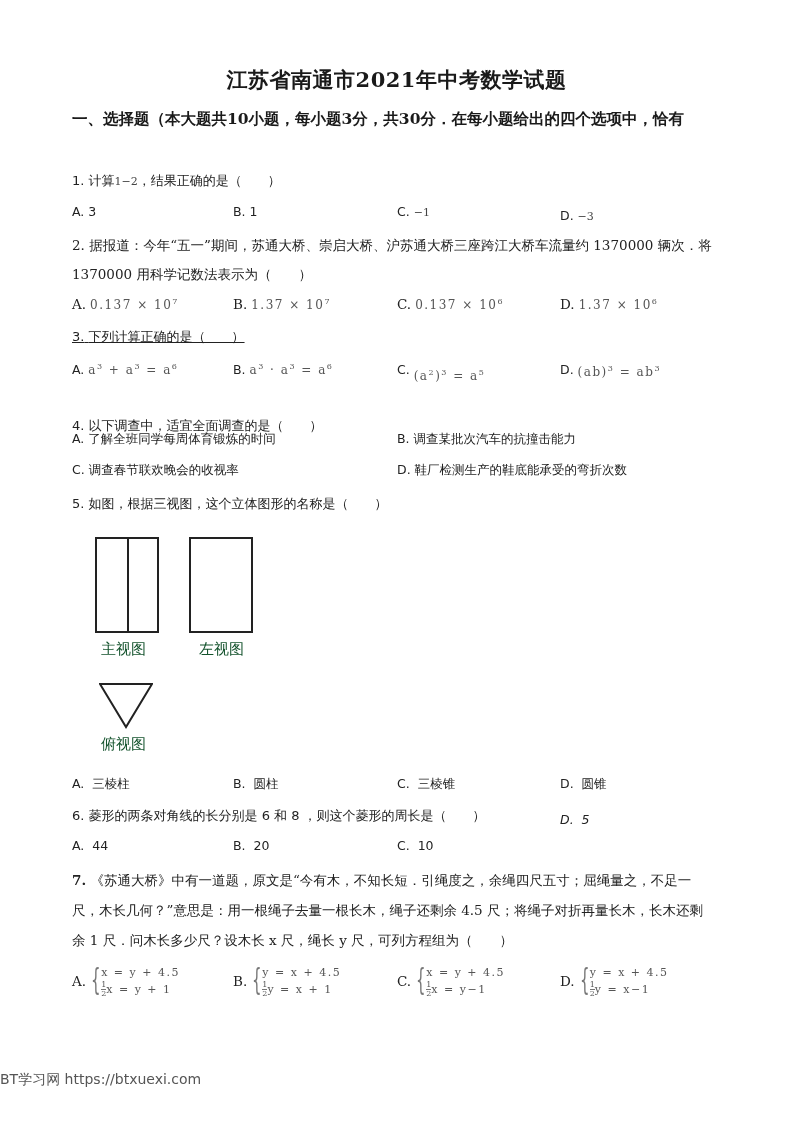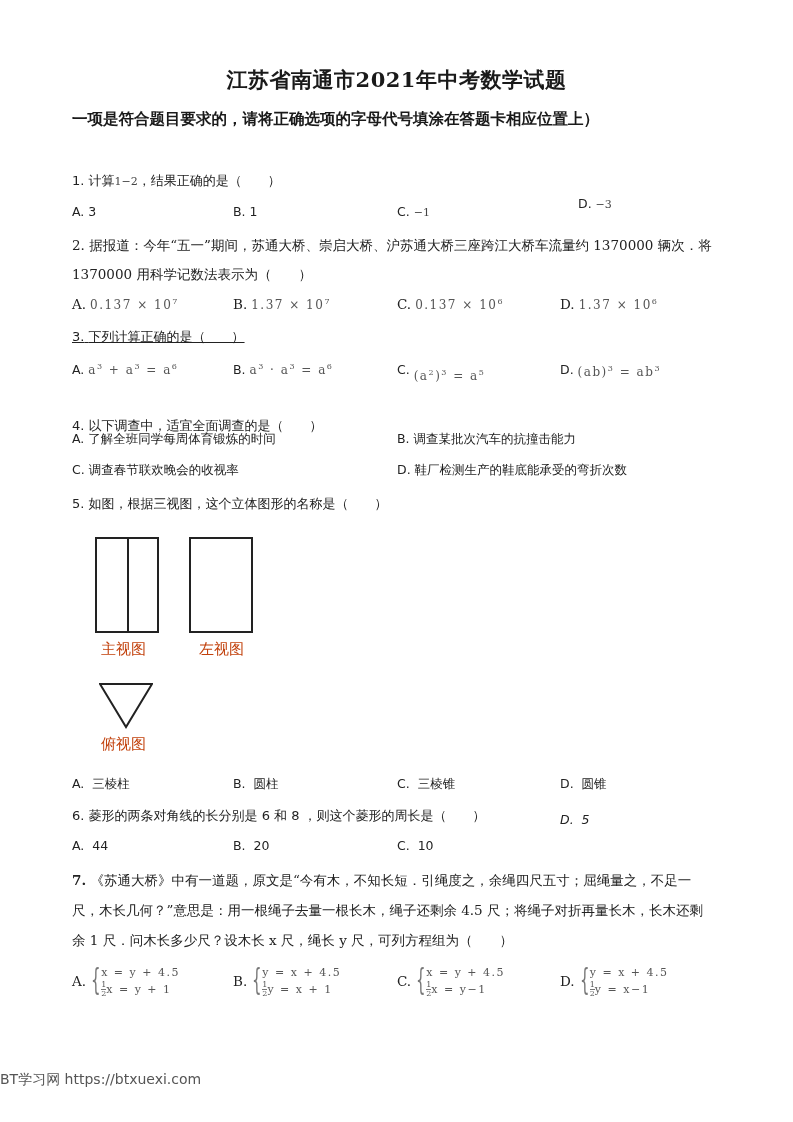--- a/index.html
+++ b/index.html
@@ -63,21 +63,21 @@
       color: #444;
       font-size: 11px;
     }
     .view-box {
       border: 2px solid #222;
       box-sizing: border-box;
     }
     .view-label {
       font-family: "DejaVu Sans", "Liberation Sans", sans-serif;
       font-size: 15px;
-      color: #c2410c;
+      color: #14532d;
     }
     .system {
       display: inline-block;
       vertical-align: middle;
       position: relative;
       padding-left: 10px;
       font-family: "DejaVu Serif", "Liberation Serif", serif;
       color: #555;
       font-size: 11px;
       line-height: 16px;
@@ -117,31 +117,31 @@
       font-size: 14px;
       color: #555;
     }
   </style>
 </head>
 <body>
 
 <div class="abs title">江苏省南通市2021年中考数学试题</div>
 
 <div class="abs section" style="top:103px;">
-  <div>一项是符合题目要求的，请将正确选项的字母代号填涂在答题卡相应位置上）</div>
+  <div>一、选择题（本大题共10小题，每小题3分，共30分．在每小题给出的四个选项中，恰有</div>
 </div>
 
 <div class="abs q" style="top:171px;">
   <span>1.</span>
   <span>计算</span><span class="inline-math">1−2</span><span>，结果正确的是（　　）</span>
 </div>
 <div class="abs opt" style="top:204px;left:72px;"><span>A.</span> <span>3</span></div>
 <div class="abs opt" style="top:204px;left:233px;"><span>B.</span> <span>1</span></div>
 <div class="abs opt" style="top:204px;left:397px;"><span>C.</span> <span class="inline-math">−1</span></div>
-<div class="abs opt" style="top:196px;left:560px;margin-left:18px;"><span>D.</span> <span class="inline-math">−3</span></div>
+<div class="abs opt" style="top:208px;left:560px;"><span>D.</span> <span class="inline-math">−3</span></div>
 
 <div class="abs q serif" style="top:235px;">
   <span>2.</span>
   <span>据报道：今年“五一”期间，苏通大桥、崇启大桥、沪苏通大桥三座跨江大桥车流量约 1370000 辆次．将</span>
 </div>
 <div class="abs q serif" style="top:264px;">1370000 用科学记数法表示为（　　）</div>
 <div class="abs opt serif" style="top:296px;left:72px;"><span class="opt-label-serif">A.</span> <span class="math"><span>0.137 × 10</span><sup>7</sup></span></div>
 <div class="abs opt serif" style="top:296px;left:233px;"><span class="opt-label-serif">B.</span> <span class="math"><span>1.37 × 10</span><sup>7</sup></span></div>
 <div class="abs opt serif" style="top:296px;left:397px;"><span class="opt-label-serif">C.</span> <span class="math"><span>0.137 × 10</span><sup>6</sup></span></div>
 <div class="abs opt serif" style="top:296px;left:560px;"><span class="opt-label-serif">D.</span> <span class="math"><span>1.37 × 10</span><sup>6</sup></span></div>

